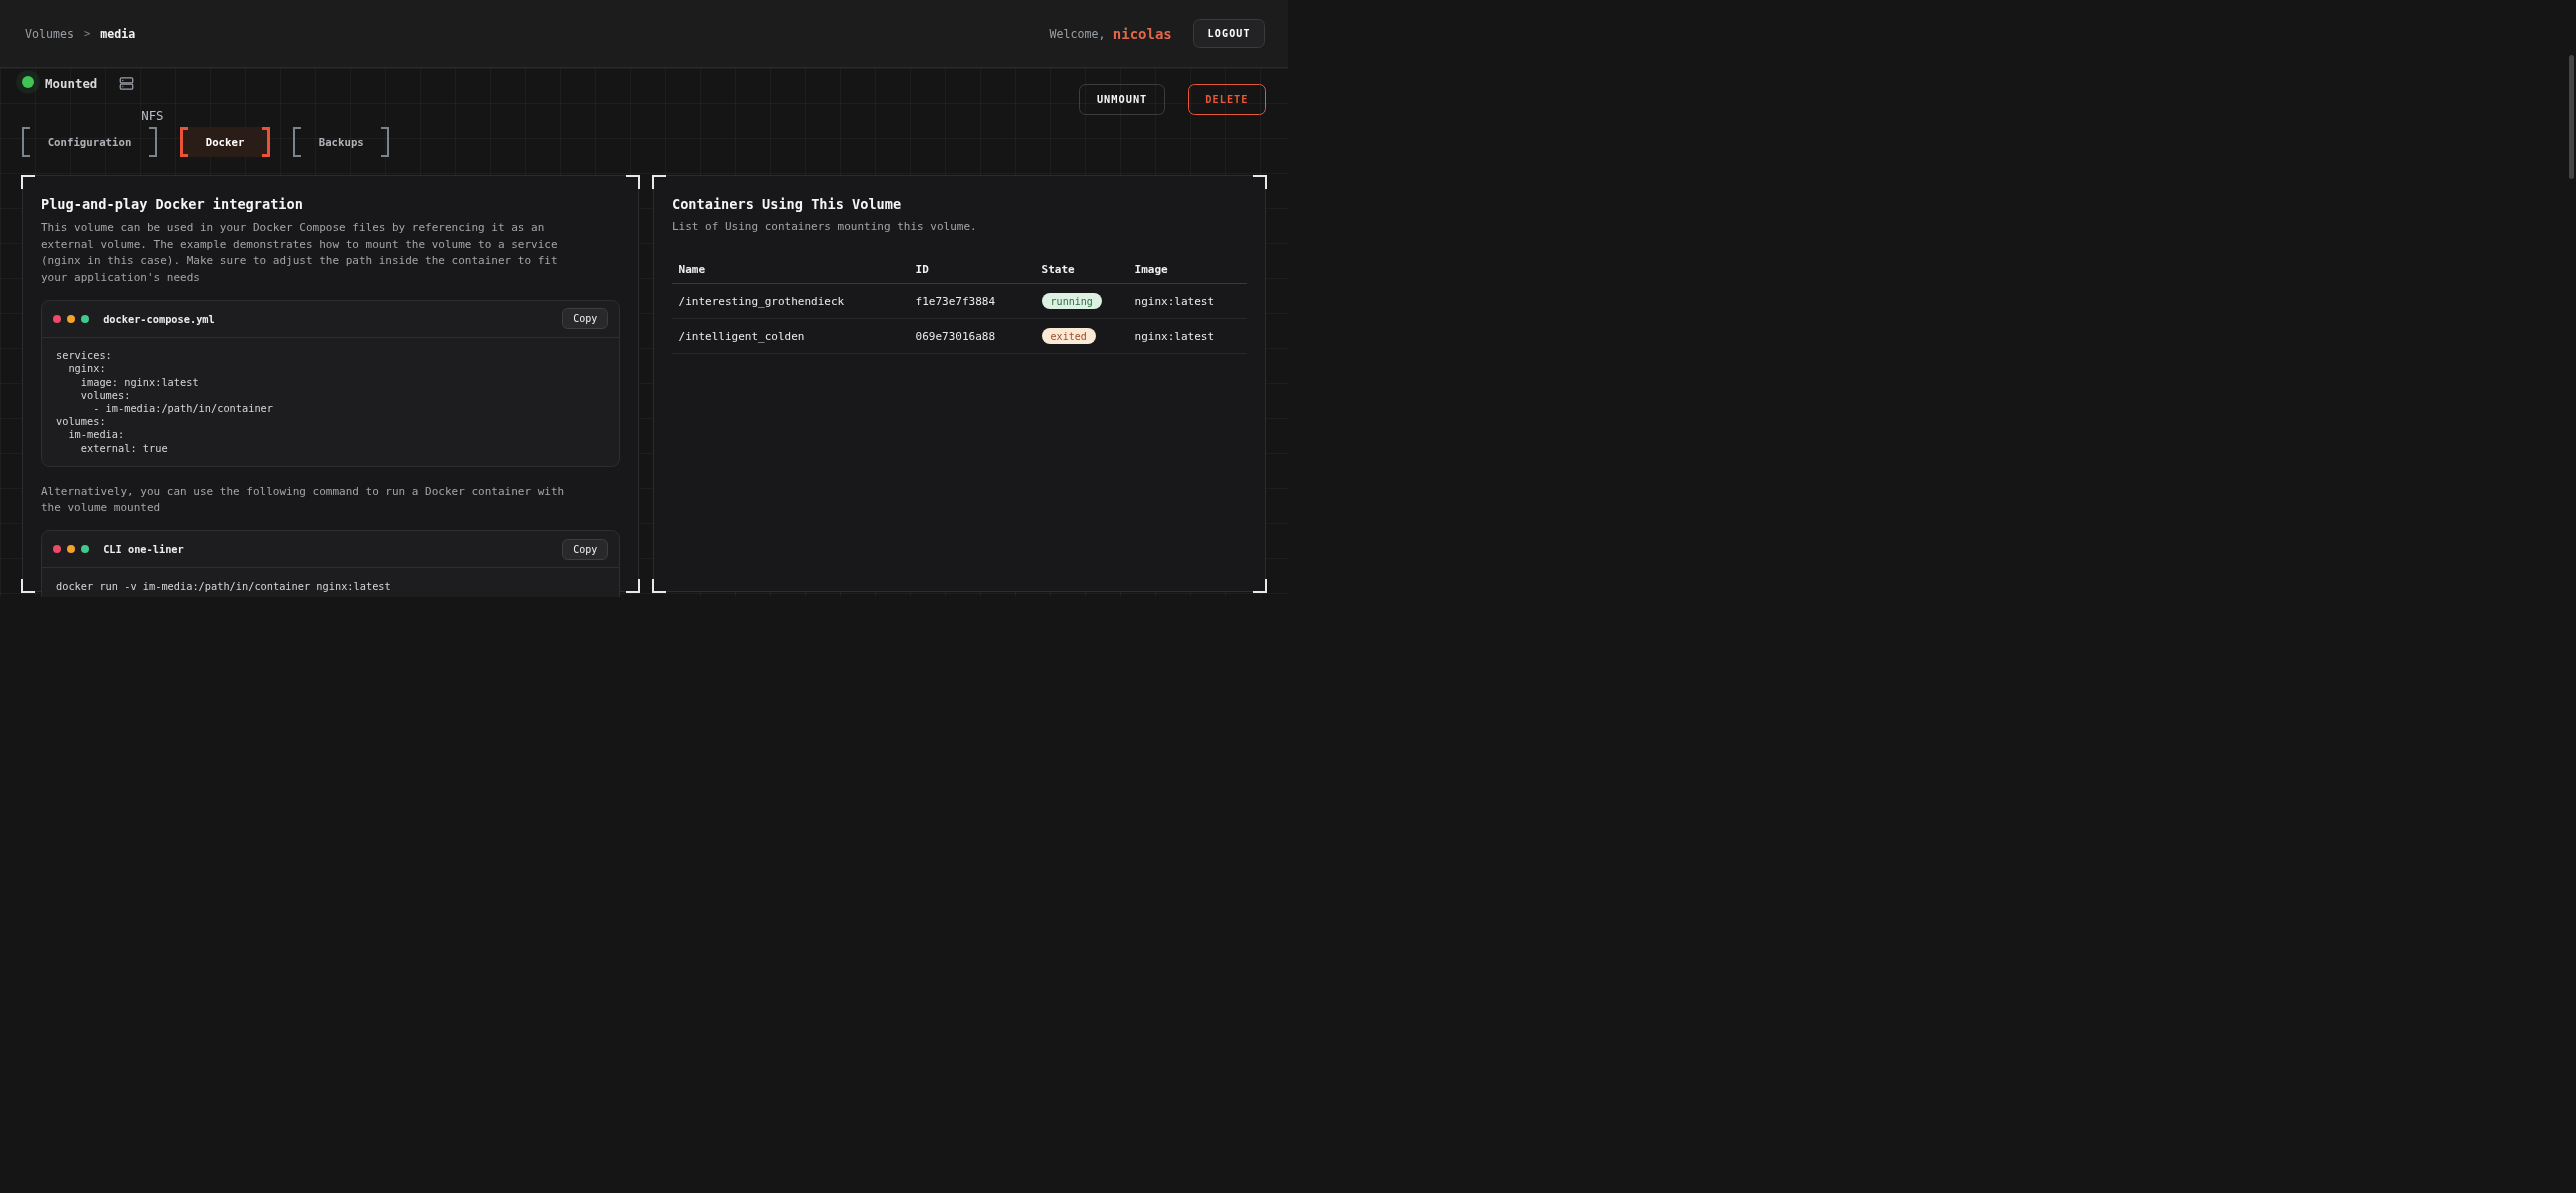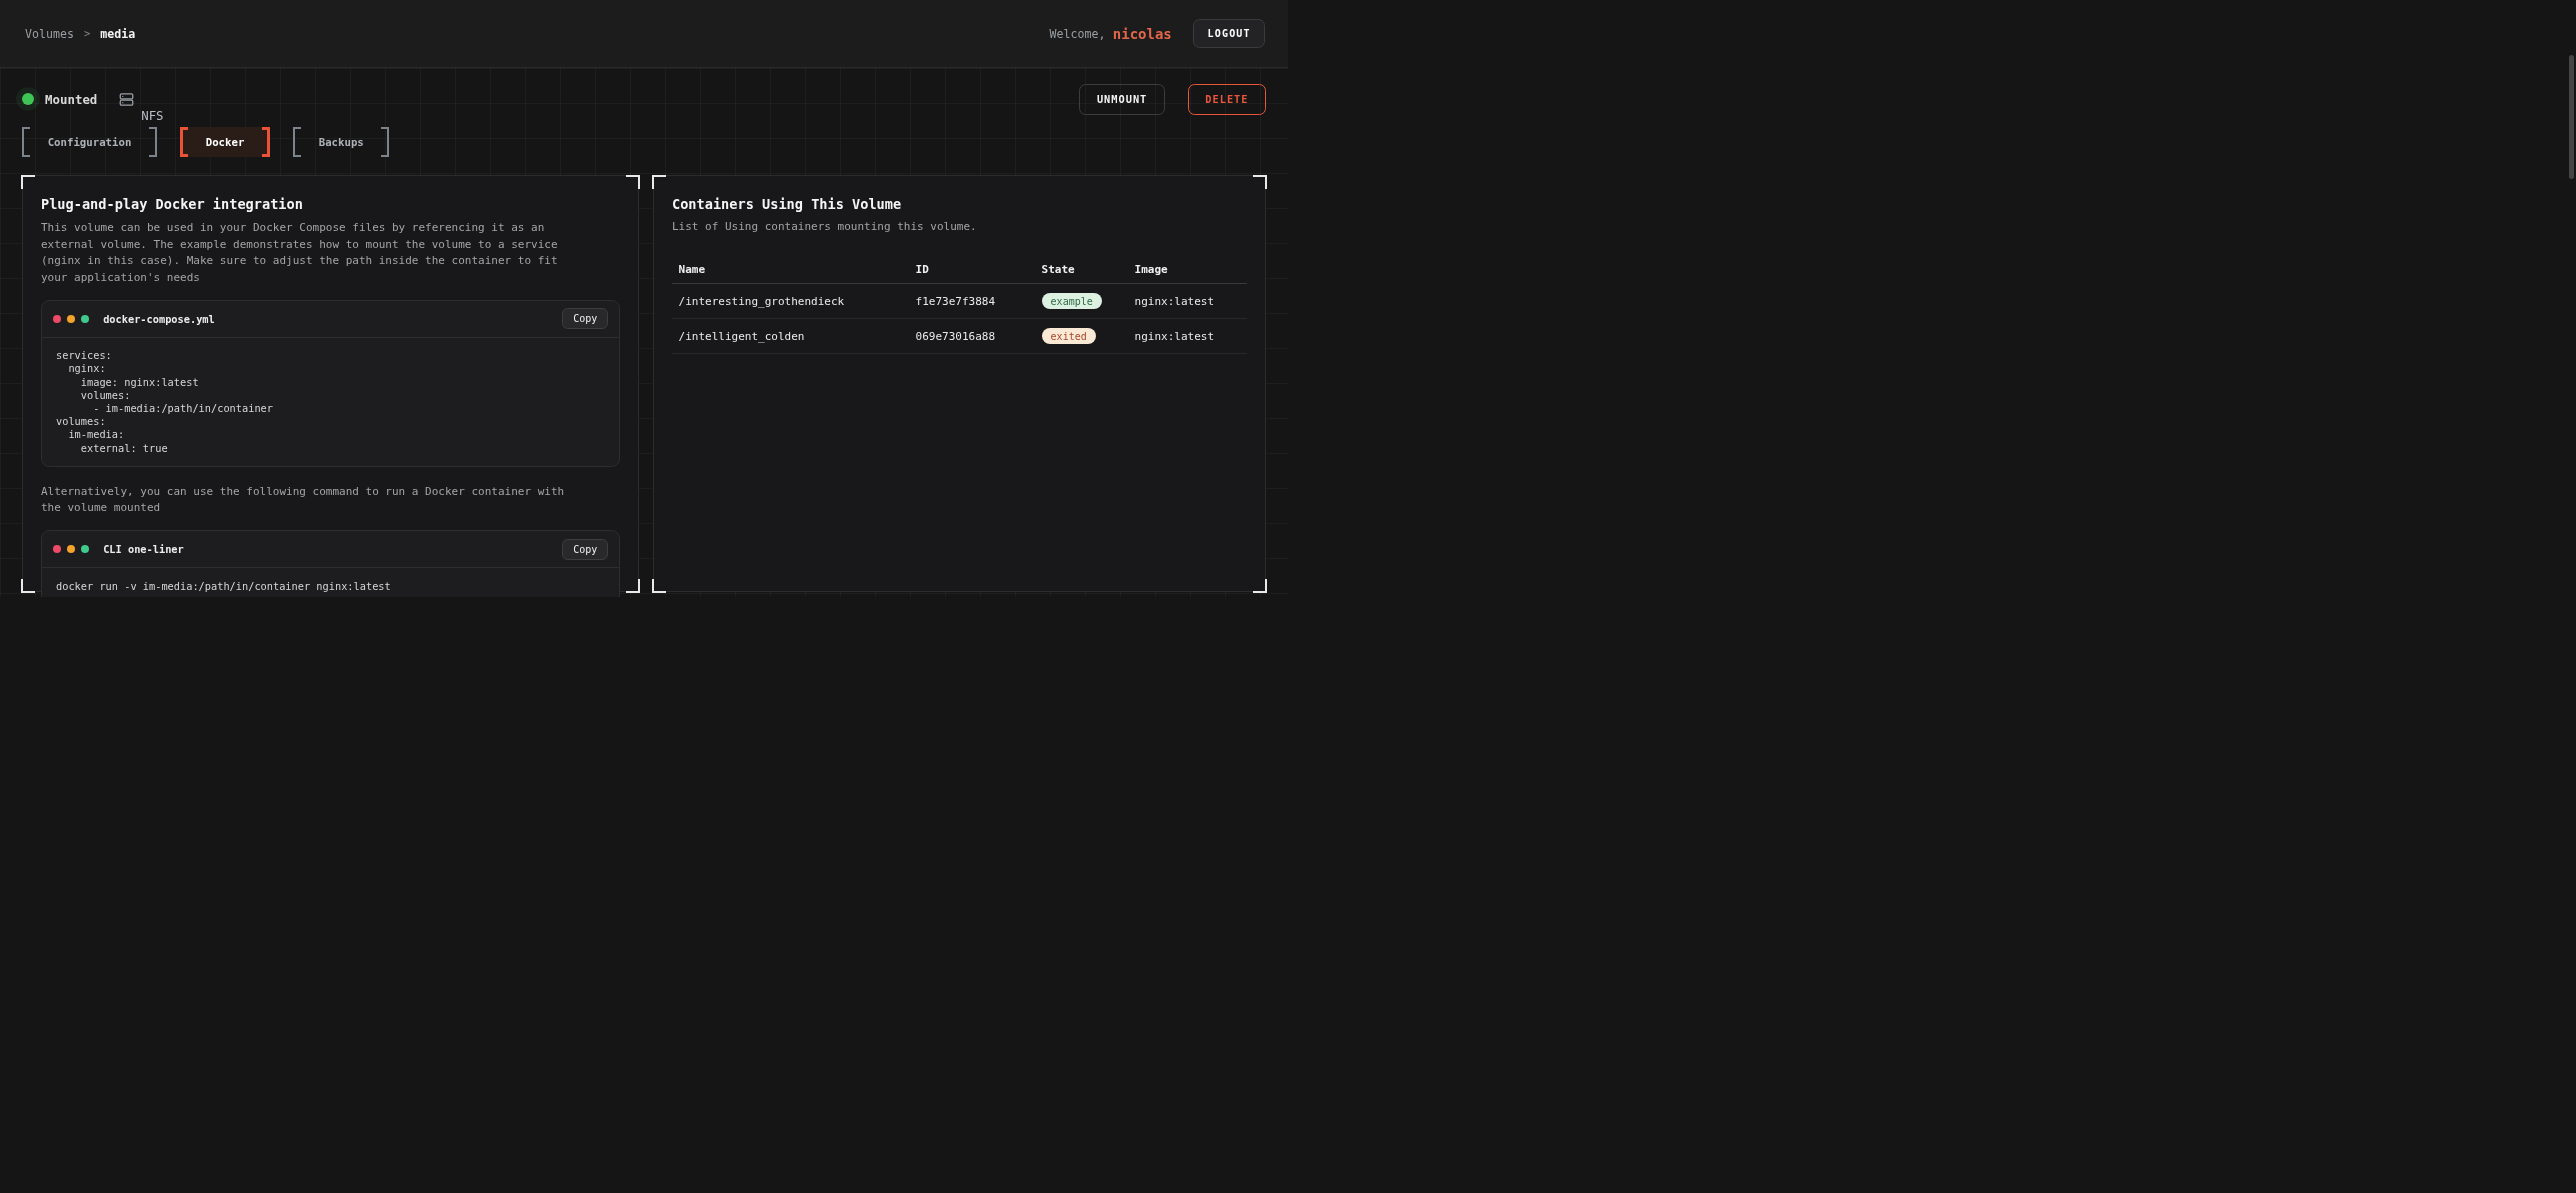--- a/index.html
+++ b/index.html
@@ -33,21 +33,21 @@
     background-image:
       linear-gradient(rgba(255,255,255,0.038) 0.8px, transparent 0.8px),
       linear-gradient(90deg, rgba(255,255,255,0.038) 0.8px, transparent 0.8px);
     background-size:35px 35px;
   }
   
   .status-row {
     display:flex; align-items:center; justify-content:space-between;
     padding-top:16.5px; height:46px;
   }
-  .status-left { display:flex; align-items:center; }
+  .status-left { display:flex; align-items:flex-start; }
   .mount-dot {
     width:12.4px; height:12.4px; border-radius:50%; background:#3ec554;
     box-shadow:0 0 0 5.8px rgba(62,197,84,0.09);
   }
   .mount-label { margin-left:10.7px; font-size:12.4px; font-weight:bold; color:#d9d9d9; }
   .fs-icon { margin-left:21.5px; display:flex; align-items:center; color:#9aa0a6; }
   .fs-label { margin-left:7.4px; font-size:12.4px; font-weight:normal; color:#b9bec3;margin-top:32px; }
   .action-buttons { display:flex; align-items:center; gap:23px; }
   .btn {
     font-family:inherit; font-size:10.3px; font-weight:bold; letter-spacing:1px;
@@ -240,21 +240,21 @@
         <div class="t-row t-head">
           <div>Name</div>
           <div>ID</div>
           <div>State</div>
           <div>Image</div>
         </div>
         <div class="t-row t-body-row">
           <div>/interesting_grothendieck</div>
           <div>f1e73e7f3884</div>
           <div class="state-cell">
-              <span class="pill pill-running">example</span>
+              <span class="pill pill-running">running</span>
             </div>
           <div>nginx:latest</div>
         </div>
         <div class="t-row t-body-row">
           <div>/intelligent_colden</div>
           <div>069e73016a88</div>
           <div class="state-cell">
               <span class="pill pill-exited">exited</span>
             </div>
           <div>nginx:latest</div>

